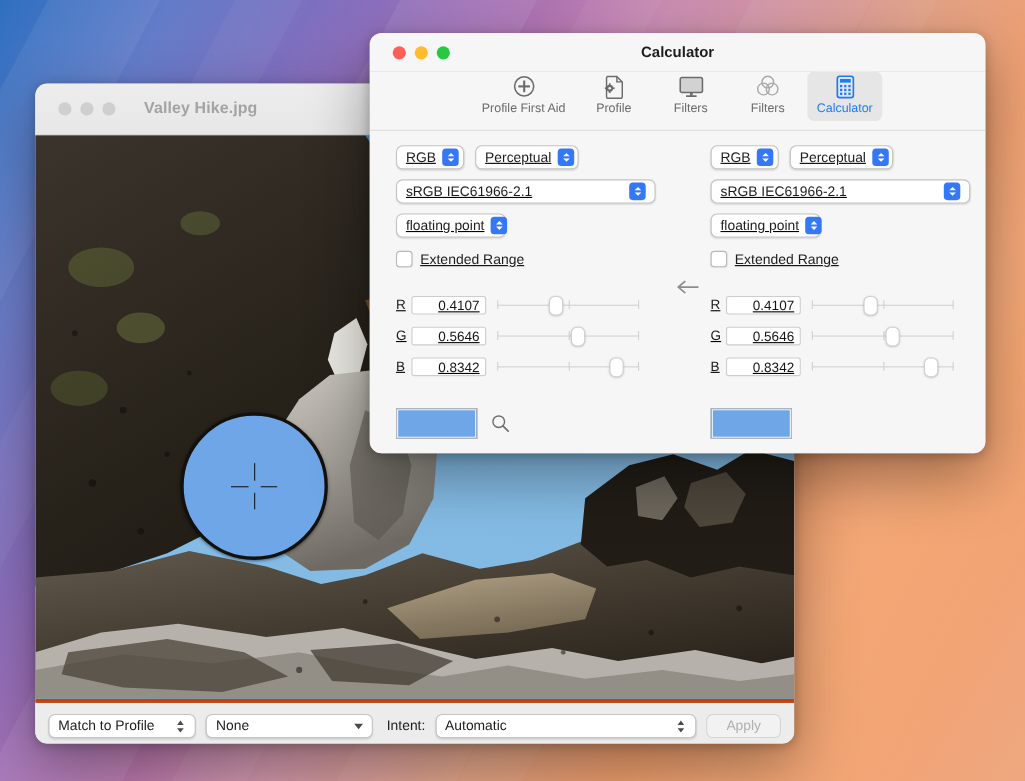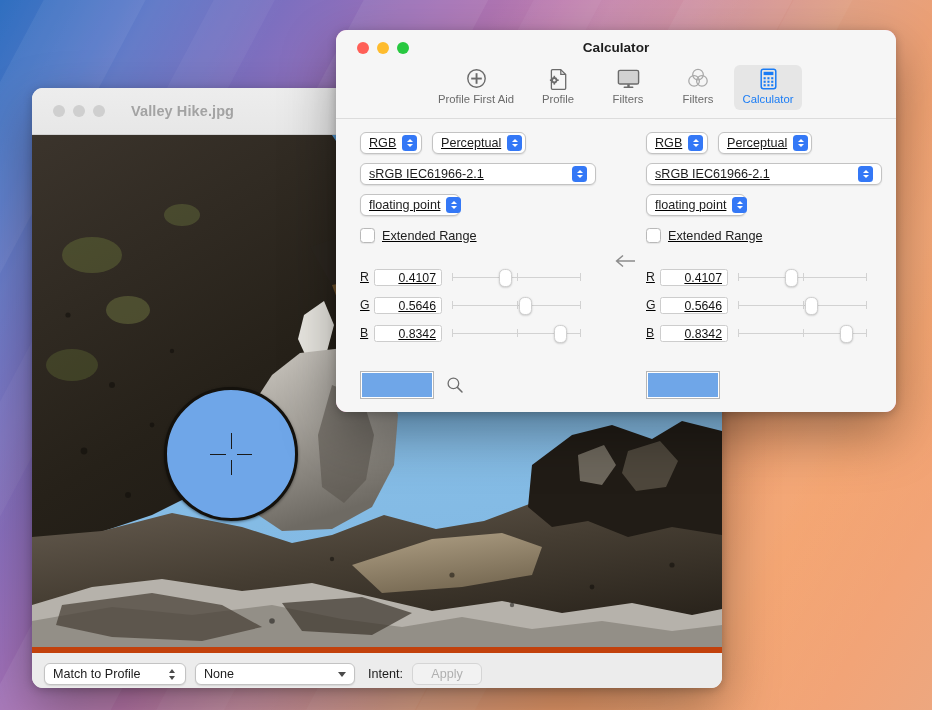--- a/index.html
+++ b/index.html
@@ -47,21 +47,21 @@
   
   .window {
     position: absolute;
     border-radius: 11px;
     box-shadow: 0 22px 54px rgba(0,0,0,0.36), 0 2px 10px rgba(0,0,0,0.22);
     overflow: hidden;
   }
 
   
   #image-window {
-    left: 32px; top: 88px;
+    left: 32px; top: 76px;
     width: 690px; height: 600px;
     background: #ececec;
   }
   #image-titlebar {
     height: 46px;
     background: linear-gradient(#ededed, #e7e7e7);
     border-bottom: 1px solid #d2d2d2;
     display: flex; align-items: center;
     position: relative;
   }
@@ -107,21 +107,21 @@
   #loupe .cross-h { left: 43px; top: 63.5px; width: 42px; height: 1.6px; }
   #loupe .cross-v { left: 63.5px; top: 43px; width: 1.6px; height: 42px; }
   #loupe .gap {
     position: absolute; left: 59px; top: 59px;
     width: 11px; height: 11px; background: #6fa6e8;
   }
 
   #image-bottombar {
     height: 42px;
     background: #ececec;
-    border-top: 6px solid #c2410c;
+    border-top: 4px solid #c2410c;
     display: flex; align-items: center;
     padding: 0 12px;
     gap: 9px;
   }
 
   
   .popup {
     position: relative;
     background: #fff;
     border: 0.5px solid #c3c3c3;
@@ -439,20 +439,27 @@
         </span>
     </div>
 
     <div class="popup" style="width:160px">
       <span class="label">None</span>
       <span class="chev-down"></span>
     </div>
 
     <span class="intent-label">Intent:</span>
 
+    <div class="popup" style="width:252px">
+      <span class="label">Automatic</span>
+      <span class="stepper-gray">
+          <i class="up"></i>
+          <i class="down"></i>
+        </span>
+    </div>
 
     <div class="btn-plain" style="width:70px">Apply</div>
   </div>
 </div>
 
 <div class="window" id="calc-window">
 
   <div id="calc-titlebar">
     <div class="traffic active">
       <span class="dot dot-red"></span>

